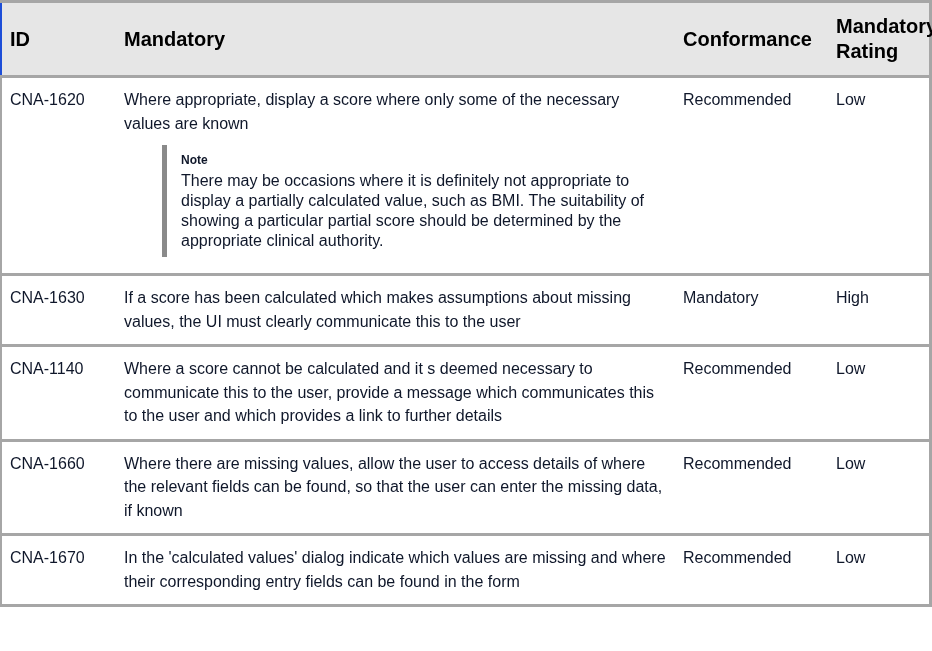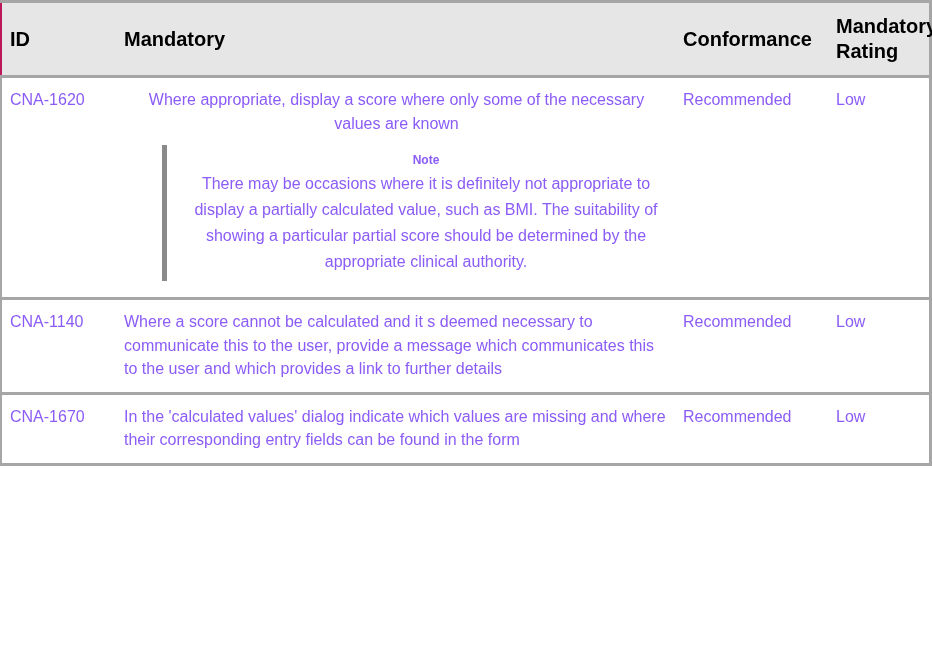--- a/index.html
+++ b/index.html
@@ -14,40 +14,40 @@
       font-weight: bold;
       font-size: 20px;
       text-align: left;
       padding: 8px 6px 8px 8px;
       vertical-align: middle;
       height: 56px;
       line-height: 25px;
       border-bottom: 3px solid #a6a6a6;
       border-top: 3px solid #a6a6a6;
     }
-    thead th:first-child { border-left: 2px solid #be185d; }
+    thead th:first-child { border-left: 2px solid #1d4ed8; }
     thead th:last-child { border-right: 3px solid #a6a6a6; }
     tbody td {
       font-size: 16px;
       line-height: 23.5px;
       vertical-align: top;
       padding: 10px 6px 11px 8px;
       border-bottom: 3px solid #a6a6a6;
-      color: #8b5cf6;
+      color: #0f172a;
     }
     tbody td:first-child { border-left: 2px solid #a6a6a6; }
     tbody td:last-child { border-right: 3px solid #a6a6a6; }
     .note {
       margin: 10px 0 4px 38px;
       border-left: 5px solid #8a8a8a;
       padding: 4px 0 6px 14px;
       width: 490px;
     }
     .note-title { font-weight: bold; font-size: 12px; margin-bottom: 0; line-height: 22px; }
-    .note-body { font-size: 16px; line-height: 26px; }
+    .note-body { font-size: 16px; line-height: 20px; }
   </style>
 </head>
 <body>
 
 <table>
   <colgroup>
     <col class="c-id">
       <col class="c-g">
       <col class="c-c">
       <col class="c-e">
@@ -56,33 +56,45 @@
     <tr>
       <th>ID</th>
       <th>Mandatory</th>
       <th>Conformance</th>
       <th>Mandatory Rating</th>
     </tr>
   </thead>
   <tbody>
     <tr>
       <td>CNA-1620</td>
-      <td style="padding-bottom:12px;text-align:center;">
+      <td style="padding-bottom:12px;">
         <div>Where appropriate, display a score where only some of the necessary values are known</div>
         <div class="note">
           <div class="note-title">Note</div>
           <div class="note-body">There may be occasions where it is definitely not appropriate to display a partially calculated value, such as BMI. The suitability of showing a particular partial score should be determined by the appropriate clinical authority.</div>
         </div>
       </td>
       <td>Recommended</td>
       <td>Low</td>
     </tr>
     <tr>
+      <td>CNA-1630</td>
+      <td>If a score has been calculated which makes assumptions about missing values, the UI must clearly communicate this to the user</td>
+      <td>Mandatory</td>
+      <td>High</td>
+    </tr>
+    <tr>
       <td>CNA-1140</td>
       <td>Where a score cannot be calculated and it s deemed necessary to communicate this to the user, provide a message which communicates this to the user and which provides a link to further details</td>
+      <td>Recommended</td>
+      <td>Low</td>
+    </tr>
+    <tr>
+      <td>CNA-1660</td>
+      <td>Where there are missing values, allow the user to access details of where the relevant fields can be found, so that the user can enter the missing data, if known</td>
       <td>Recommended</td>
       <td>Low</td>
     </tr>
     <tr>
       <td>CNA-1670</td>
       <td>In the 'calculated values' dialog indicate which values are missing and where their corresponding entry fields can be found in the form</td>
       <td>Recommended</td>
       <td>Low</td>
     </tr>
   </tbody>

